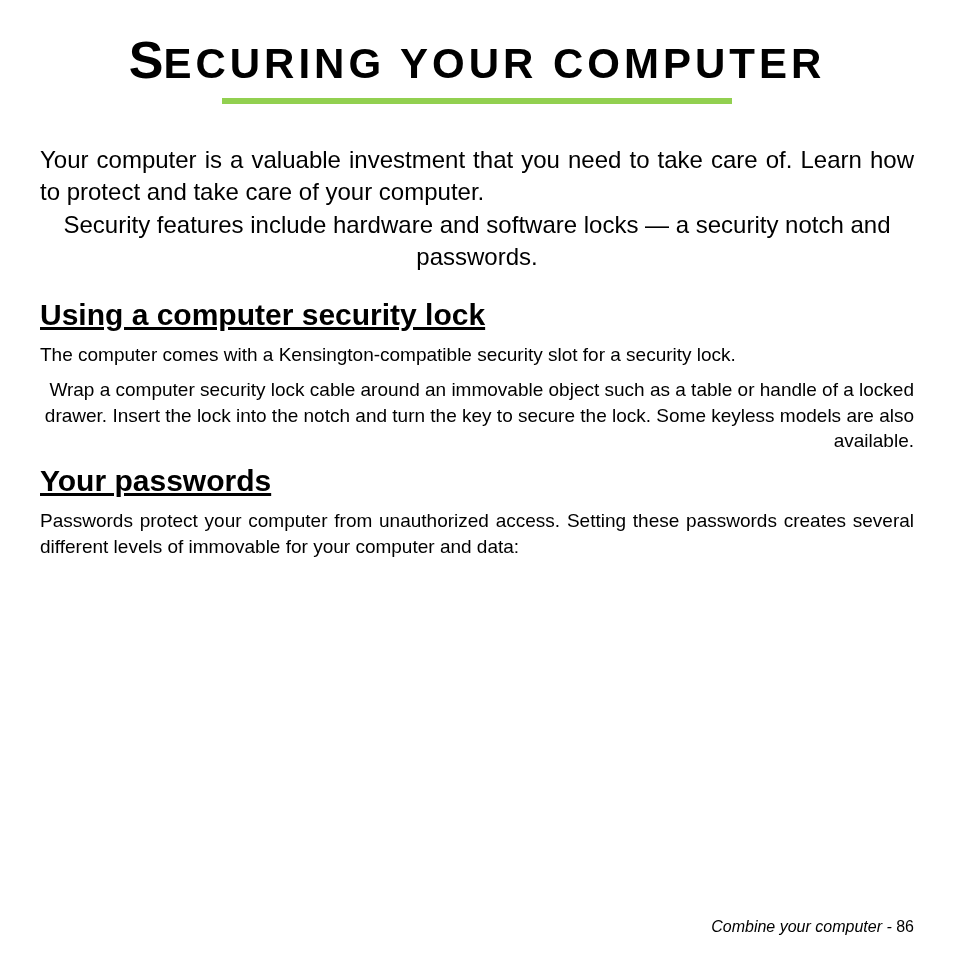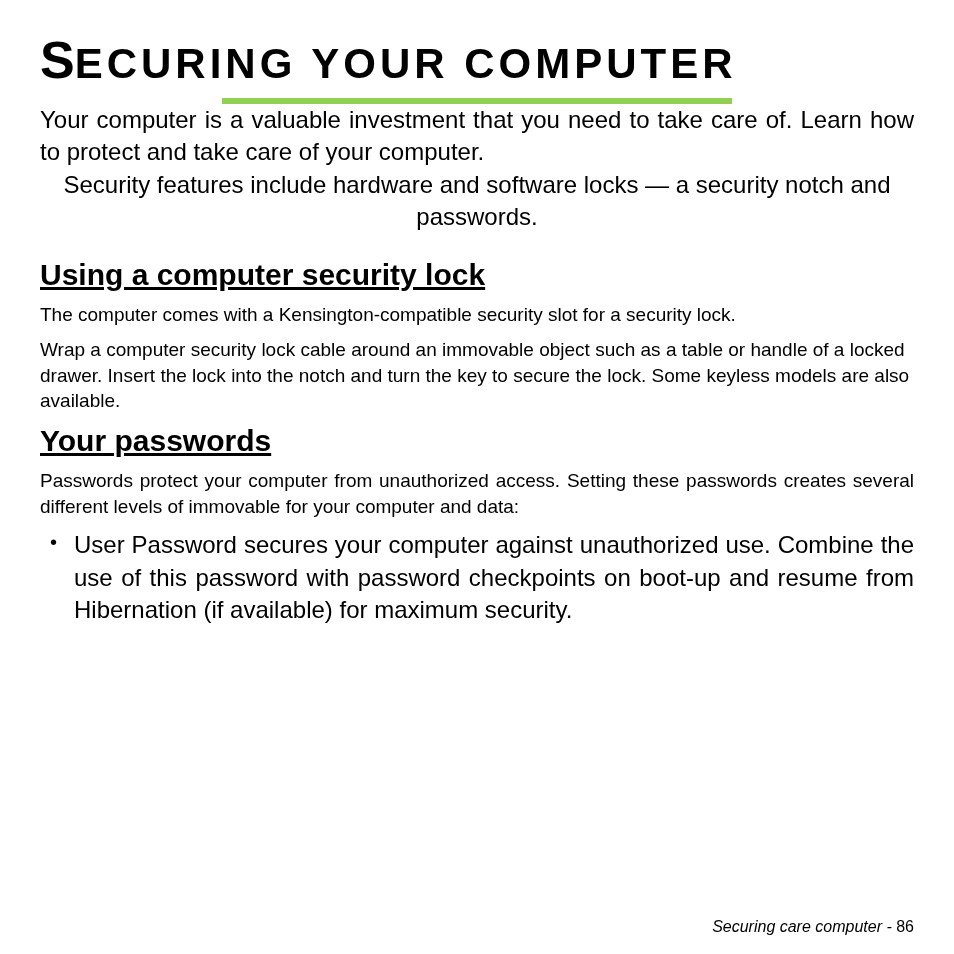--- a/index.html
+++ b/index.html
@@ -10,21 +10,22 @@
     body {
       width: 954px;
       height: 954px;
       background: #ffffff;
       font-family: Arial, Helvetica, sans-serif;
       color: #000000;
       padding: 30px 40px 20px 40px;
       position: relative;
     }
     .title-wrap {
-      text-align: left;
+      text-align: center;
+      margin-bottom: 40px;
     }
     .title {
       font-size: 42px;
       font-weight: bold;
       letter-spacing: 4px;
       display: inline-block;
     }
     .title .big-s {
       font-size: 52px;
       letter-spacing: 0;
@@ -50,21 +51,21 @@
       text-decoration: underline;
       margin-bottom: 10px;
     }
     .body-p {
       font-size: 19px;
       line-height: 1.35;
       margin-bottom: 10px;
       text-align: justify;
     }
     .body-p.leftalign {
-      text-align: left;
+      text-align: right;
     }
     ul.bullets {
       list-style: none;
       margin-top: 6px;
     }
     ul.bullets li {
       font-size: 24px;
       line-height: 1.35;
       text-align: justify;
       padding-left: 34px;
@@ -106,20 +107,17 @@
 <p class="intro-p last">Security features include hardware and software locks — a security notch and passwords.</p>
 
 <h2 class="section-heading">Using a computer security lock</h2>
 <p class="body-p">The computer comes with a Kensington-compatible security slot for a security lock.</p>
 <p class="body-p leftalign">Wrap a computer security lock cable around an immovable object such as a table or handle of a locked drawer. Insert the lock into the notch and turn the key to secure the lock. Some keyless models are also available.</p>
 
 <h2 class="section-heading">Your passwords</h2>
 <p class="body-p">Passwords protect your computer from unauthorized access. Setting these passwords creates several different levels of immovable for your computer and data:</p>
 
 <ul class="bullets">
-  <li>
-    <span>User Password secures your computer against unauthorized use. Combine the use of this password with password checkpoints on boot-up and resume from Hibernation (if available) for maximum security.</span><span class="bold-inline"></span><span></span>
-  </li>
 </ul>
 
 <div class="footer">
-  <span>Securing care computer -  </span><span class="pn">86</span>
+  <span>Combine your computer -  </span><span class="pn">86</span>
 </div>
 
 </body></html>

